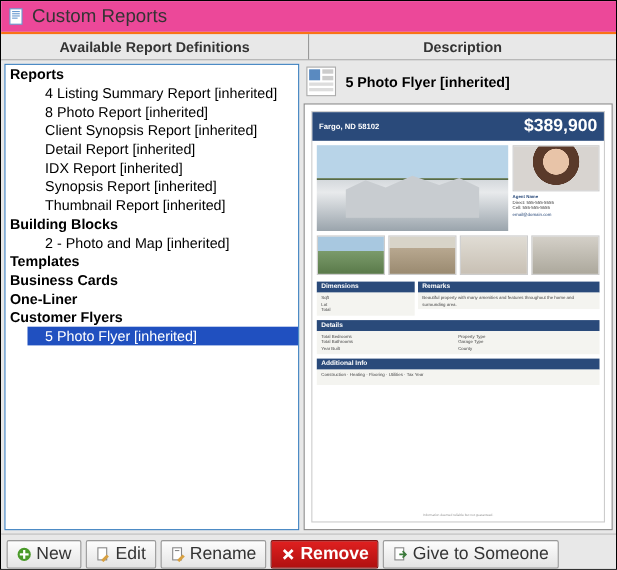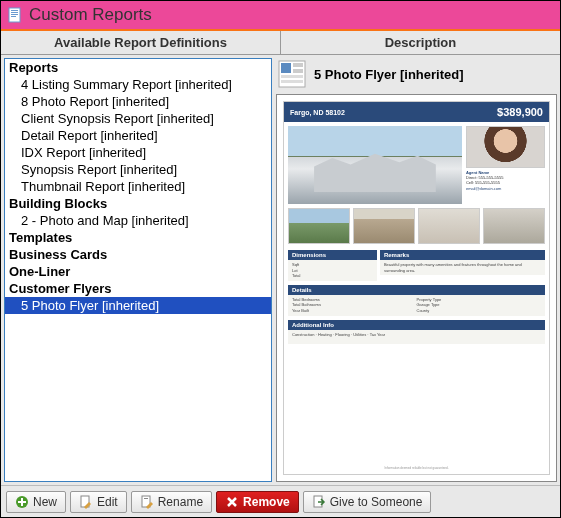--- a/index.html
+++ b/index.html
@@ -7,31 +7,31 @@
 .titlebar { display: flex; align-items: center; padding: 4px 6px; background: #ec4899; }
 .title-icon { width: 16px; height: 16px; margin-right: 6px; display: inline-block; }
 .title-icon svg { width: 16px; height: 16px; }
 .title-text { font-size: 17px; color: #333; }
 .columns-header { display: flex; background: #e8e8e8; border-top: 2px solid #f97316; border-bottom: 1px solid #999; }
 .col-head { flex: 1; text-align: center; font-weight: bold; padding: 4px 0; font-size: 13px; color: #333; }
 .col-left-head { border-right: 1px solid #999; }
 .main { display: flex; height: 430px; background: #e8e8e8; }
 .left-pane { width: 268px; border: 1px solid #3a7fbf; background: #fff; margin: 3px 2px 3px 3px; overflow-y: auto; font-size: 13px; }
 .tree-cat { font-weight: bold; color: #000; padding: 1px 4px; cursor: default; }
-.tree-item { padding: 1px 17px 1px 16px; color: #000; cursor: pointer; white-space: nowrap; }
+.tree-item { padding: 1px 17px 1px 16px; color: #000; cursor: pointer; white-space: nowrap; margin-left: 20px; }
 .tree-item.selected { background: #2050c0; color: #fff; }
 .right-pane { flex: 1; margin: 3px 3px 3px 2px; display: flex; flex-direction: column; }
 .desc-header { display: flex; align-items: center; padding: 2px 4px 6px 2px; }
 .desc-icon { width: 28px; height: 28px; margin-right: 8px; }
 .desc-title { font-weight: bold; font-size: 13px; color: #000; }
 .preview { flex: 1; background: #fff; border: 1px solid #888; padding: 6px; overflow: hidden; }
 .flyer { width: 100%; height: 100%; border: 1px solid #ccc; background: #fff; display: flex; flex-direction: column; font-size: 5px; }
 .flyer-header { background: #2a4a7a; color: #fff; display: flex; justify-content: space-between; padding: 4px 6px; align-items: center; }
 .flyer-addr { font-size: 7px; font-weight: bold; }
-.flyer-price { font-size: 11px; font-weight: bold; }
+.flyer-price { font-size: 16px; font-weight: bold; }
 .flyer-top { display: flex; padding: 4px; gap: 4px; }
 .flyer-mainimg { flex: 2.2; height: 78px; background: linear-gradient(to bottom, #b8d4e8 0%, #b8d4e8 38%, #8a9a7a 38%, #556b4a 40%, #d4d8dc 40%, #e8eaec 55%, #9aa4ac 100%); position: relative; }
 .flyer-mainimg::before { content:''; position:absolute; left:15%; top:30%; width:70%; height:55%; background:#c8ccd0; clip-path: polygon(0 40%, 15% 20%, 30% 35%, 50% 10%, 70% 30%, 85% 15%, 100% 35%, 100% 100%, 0 100%); }
 .flyer-agent { flex: 1; display: flex; flex-direction: column; gap: 2px; }
 .agent-photo { width: 100%; height: 42px; background: radial-gradient(circle at 50% 35%, #e8c4a8 0%, #e8c4a8 25%, #5a3a2a 26%, #5a3a2a 45%, #d8d4d0 46%); border: 1px solid #ccc; }
 .agent-info { font-size: 4px; line-height: 1.3; color: #333; }
 .agent-info .l1 { color: #2a4a7a; font-weight: bold; }
 .agent-info .l2 { color: #2a4a7a; }
 .flyer-thumbs { display: flex; gap: 3px; padding: 0 4px 4px 4px; }
 .thumb { flex: 1; height: 36px; border: 1px solid #ccc; }
@@ -41,21 +41,21 @@
 .t4 { background: linear-gradient(#d4d0c8, #aca89c); }
 .flyer-section { margin: 2px 4px; }
 .flyer-sec-head { background: #2a4a7a; color: #fff; font-size: 6px; font-weight: bold; padding: 2px 4px; }
 .flyer-sec-body { background: #f4f4f0; padding: 2px 4px; font-size: 4px; line-height: 1.4; color: #444; min-height: 14px; }
 .flyer-twocol { display: flex; gap: 3px; margin: 2px 4px; }
 .flyer-twocol .flyer-section { margin: 0; flex: 1; }
 .detail-row { display: flex; }
 .detail-row span { flex: 1; }
 .flyer-footer { text-align: center; font-size: 3px; color: #999; padding: 4px; margin-top: auto; }
 .toolbar { display: flex; gap: 4px; padding: 5px; background: #e8e8e8; border-top: 1px solid #bbb; }
-.btn { display: flex; align-items: center; gap: 4px; padding: 3px 8px; border: 1px solid #999; background: linear-gradient(#fdfdfd, #e4e4e4); border-radius: 2px; cursor: pointer; font-size: 12px; color: #333; }
+.btn { display: flex; align-items: center; gap: 4px; padding: 3px 8px; border: 1px solid #999; background: linear-gradient(#fdfdfd, #e4e4e4); border-radius: 2px; cursor: pointer; font-size: 16px; color: #333; }
 .btn-remove { background: linear-gradient(#e02020, #b01010); color: #fff; font-weight: bold; border-color: #801010; }
 .btn-icon { width: 14px; height: 14px; display: inline-block; }
 ::-webkit-scrollbar { width: 16px; }
 ::-webkit-scrollbar-track { background: #eee; border-left: 1px solid #ccc; }
 ::-webkit-scrollbar-thumb { background: #c4c4c4; border: 1px solid #aaa; }
 </style>
 </head>
 <body>
 
 <div class="titlebar">

